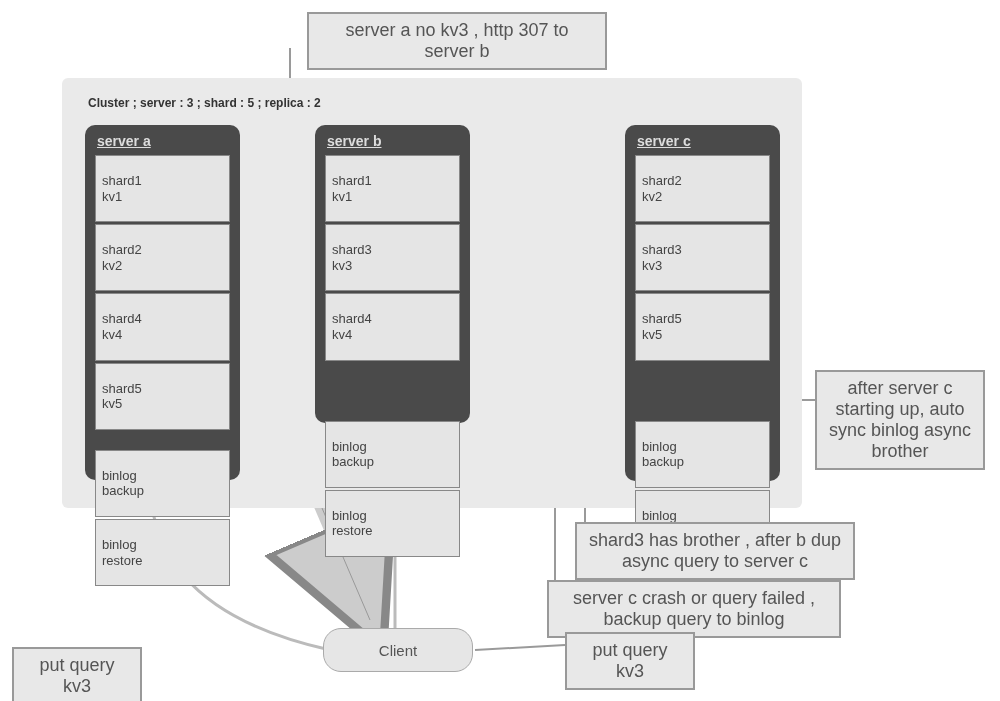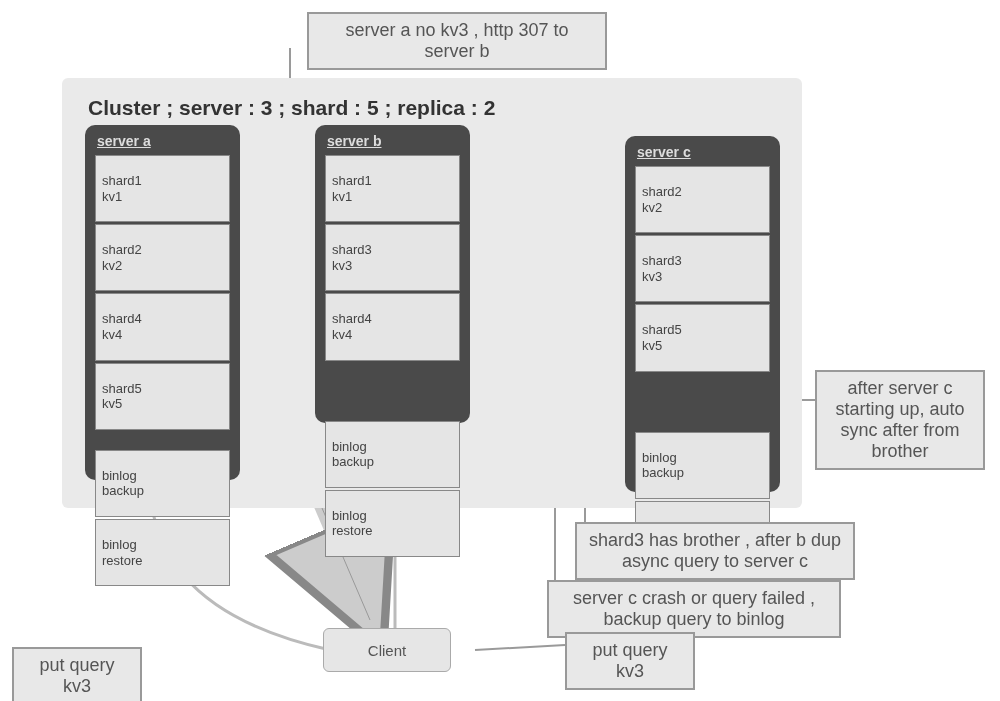--- a/index.html
+++ b/index.html
@@ -17,21 +17,21 @@
     top: 78px;
     width: 740px;
     height: 430px;
     background: #eaeaea;
     border-radius: 6px;
   }
   .cluster-title {
     position: absolute;
     left: 88px;
     top: 96px;
-    font-size: 21px;
+    font-size: 12px;
     font-weight: bold;
     color: #333;
   }
   .server {
     position: absolute;
     width: 155px;
     background: #4a4a4a;
     border-radius: 10px;
     padding: 8px 10px 12px 10px;
   }
@@ -59,25 +59,25 @@
     border: 2px solid #999;
     padding: 6px 10px;
     font-size: 18px;
     color: #555;
     text-align: center;
   }
   .client {
     position: absolute;
     left: 323px;
     top: 628px;
-    width: 128px;
+    width: 150px;
     height: 44px;
     background: #e6e6e6;
     border: 1px solid #aaa;
-    border-radius: 6px;
+    border-radius: 18px;
     text-align: center;
     line-height: 44px;
     font-size: 15px;
     color: #555;
   }
   svg.arrows {
     position: absolute;
     left: 0; top: 0;
     width: 1000px;
     height: 701px;
@@ -140,30 +140,30 @@
 <div class="server" style="left:315px; top:125px; height:298px;">
   <div class="server-label">server b</div>
   <div class="shard"><span>shard1<br>kv1</span></div>
   <div class="shard"><span>shard3<br>kv3</span></div>
   <div class="shard"><span>shard4<br>kv4</span></div>
   <div class="gap" style="height:58px;"></div>
   <div class="binlog"><span>binlog<br>backup</span></div>
   <div class="binlog"><span>binlog<br>restore</span></div>
 </div>
 
-<div class="server" style="left:625px; top:125px; height:356px;margin-top:11px;">
+<div class="server" style="left:625px; top:125px; height:356px;">
   <div class="server-label">server c</div>
   <div class="shard"><span>shard2<br>kv2</span></div>
   <div class="shard"><span>shard3<br>kv3</span></div>
   <div class="shard"><span>shard5<br>kv5</span></div>
   <div class="gap" style="height:58px;"></div>
   <div class="binlog"><span>binlog<br>backup</span></div>
   <div class="binlog"><span>binlog<br>restore</span></div>
 </div>
 
 <div class="note" style="left:307px; top:12px; width:300px;">server a no kv3 , http 307 to server b</div>
-<div class="note" style="left:815px; top:370px; width:170px;">after server c starting up, auto sync after from brother</div>
+<div class="note" style="left:815px; top:370px; width:170px;">after server c starting up, auto sync binlog async brother</div>
 <div class="note" style="left:575px; top:522px; width:280px;">shard3 has brother , after b dup async query to server c</div>
 <div class="note" style="left:547px; top:580px; width:294px;">server c crash or query failed , backup query to binlog</div>
 <div class="note" style="left:12px; top:647px; width:130px;">put query kv3</div>
 <div class="note" style="left:565px; top:632px; width:130px;">put query kv3</div>
 
 <div class="client">Client</div>
 
 </body></html>

